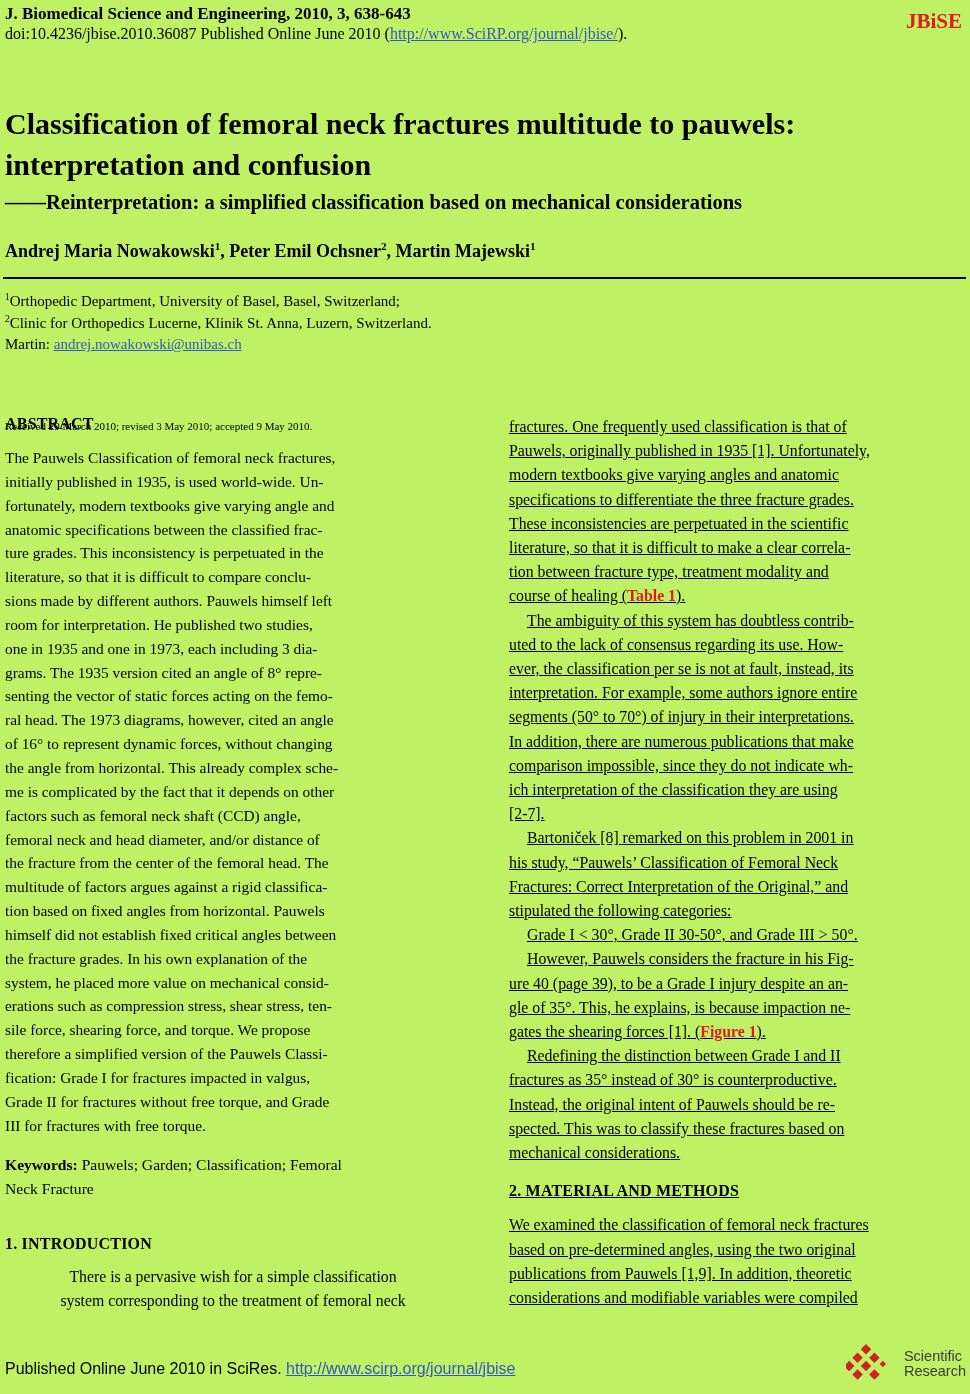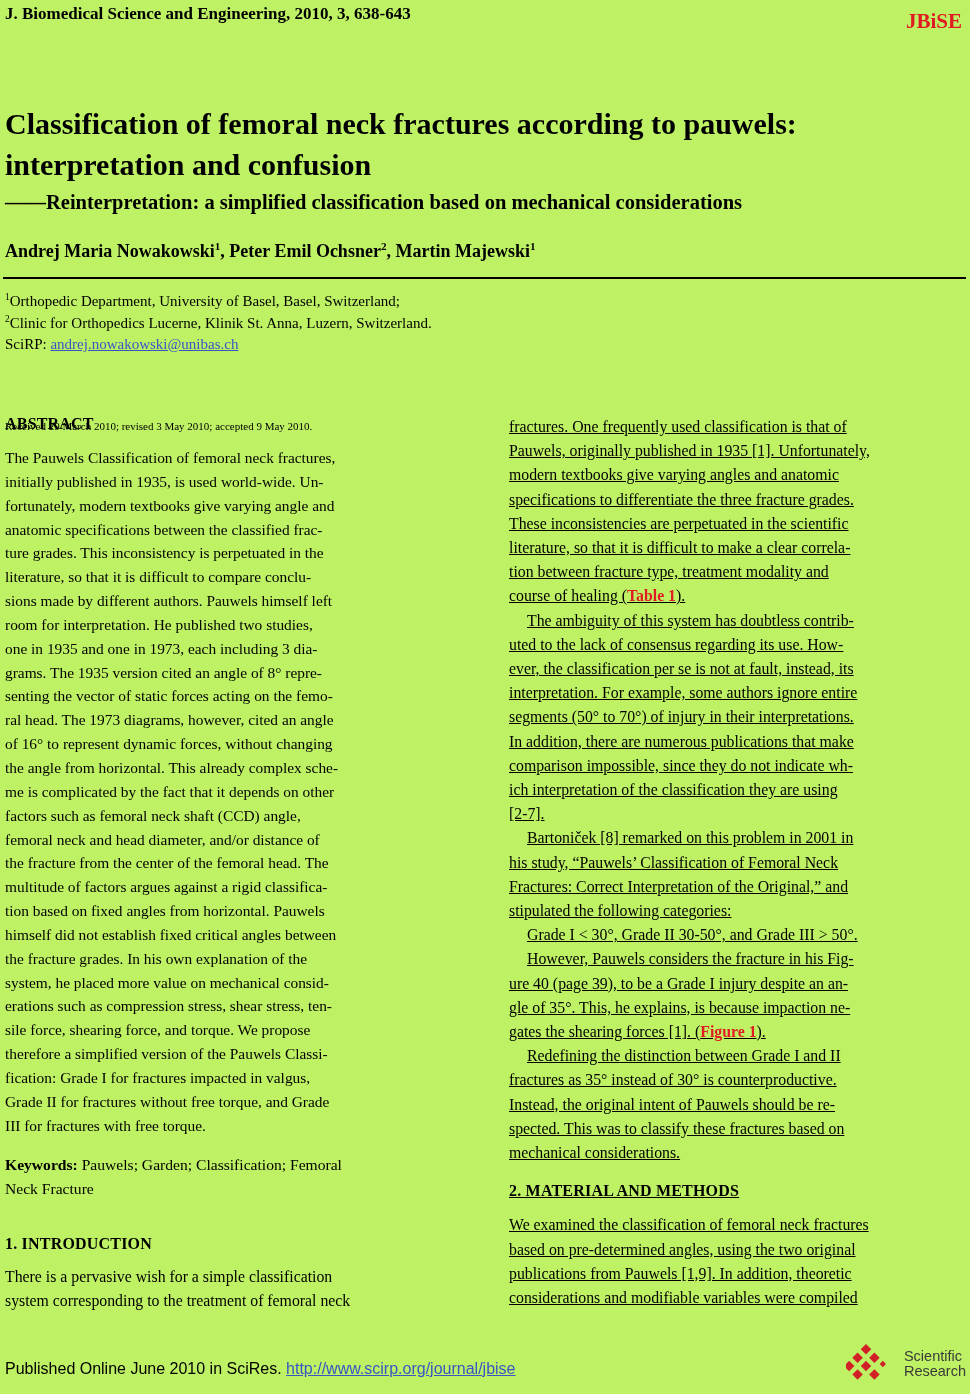--- a/index.html
+++ b/index.html
@@ -29,48 +29,49 @@
   .col-right { left: 509px; width: 458px; text-decoration: underline; }
   .sec-heading { font-size: 16px; font-weight: bold; letter-spacing: 0.2px; }
   .abstract-body {
     margin-top: 13px; font-size: 15.4px; font-weight: normal;
     line-height: 23.85px; white-space: pre-line;
   }
   .keywords { margin-top: 16px; font-size: 15.6px; line-height: 23.8px; white-space: pre-line; }
   .keywords .kw-label { font-weight: bold; }
   .intro-heading { margin-top: 34px; }
   .body-par { font-size: 15.8px; line-height: 24.2px; white-space: pre-line; }
-  .col-left .body-par { margin-top: 12px; }
+  .col-left .body-par { margin-top: 12px; text-align: center; }
   .indent { text-indent: 18px; }
   .ref { color: var(--accent); font-weight: bold; }
   .methods-heading { margin-top: 17px; margin-bottom: 13px; }
   
   .footer-line { position: absolute; left: 5px; top: 1360px; font-family: "Liberation Sans", sans-serif; font-size: 16px; }
   .sr-logo { position: absolute; right: 4px; top: 1344px; display: flex; align-items: center; gap: 18px; }
   .sr-text { font-family: "Liberation Sans", sans-serif; font-size: 14.5px; line-height: 15px; color: #3a3a3a; }
 </style>
 </head>
 <body>
 
 <div class="page">
 
   <div class="journal-line">J. Biomedical Science and Engineering, 2010, 3, 638-643</div>
+  <div class="doi-line"><span>doi:10.4236/jbise.2010.36087 Published Online June 2010 (</span><a class="link">http://www.SciRP.org/journal/jbise/</a><span>).</span></div>
   <div class="jbise-logo">JBiSE</div>
 
-  <div class="title"><span>Classification of femoral neck fractures according to pauwels:</span><br><span>interpretation and confusion</span></div>
+  <div class="title"><span>Classification of femoral neck fractures multitude to pauwels:</span><br><span>interpretation and confusion</span></div>
   <div class="subtitle">——Reinterpretation: a simplified classification based on mechanical considerations</div>
 
   <div class="authors"><span>Andrej Maria Nowakowski</span><sup>1</sup><span>, </span><span>Peter Emil Ochsner</span><sup>2</sup><span>, </span><span>Martin Majewski</span><sup>1</sup></div>
 
   <div class="rule"></div>
 
   <div class="affiliations">
     <div><sup>1</sup><span>Orthopedic Department, University of Basel, Basel, Switzerland;</span></div>
     <div><sup>2</sup><span>Clinic for Orthopedics Lucerne, Klinik St. Anna, Luzern, Switzerland.</span></div>
-    <div><span>SciRP: </span><a class="link">andrej.nowakowski@unibas.ch</a></div>
+    <div><span>Martin: </span><a class="link">andrej.nowakowski@unibas.ch</a></div>
   </div>
 
   <div class="received">Received 29 March 2010; revised 3 May 2010; accepted 9 May 2010.</div>
 
   <div class="col col-left">
     <div class="sec-heading">ABSTRACT</div>
     <div class="abstract-body">The Pauwels Classification of femoral neck fractures,
 initially published in 1935, is used world-wide. Un-
 fortunately, modern textbooks give varying angle and
 anatomic specifications between the classified frac-

